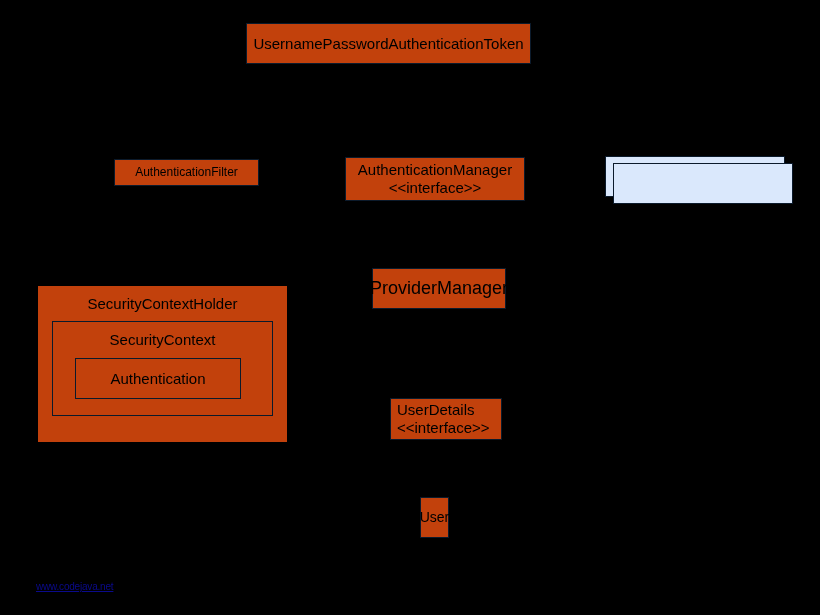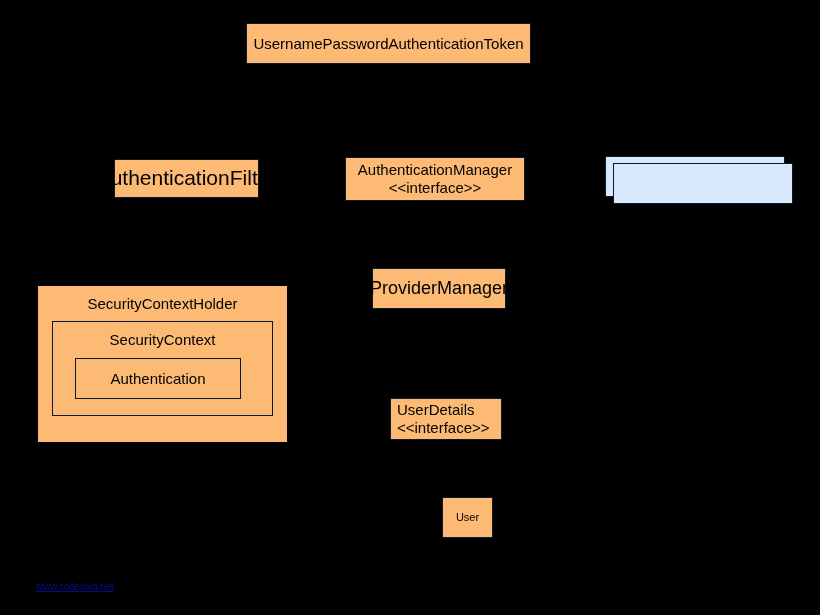--- a/index.html
+++ b/index.html
@@ -11,21 +11,21 @@
     position: relative;
     width: 820px;
     height: 615px;
     background: #000000;
     overflow: hidden;
     font-family: "Liberation Sans", sans-serif;
   }
   .node {
     position: absolute;
     box-sizing: border-box;
-    background: #fdba74;
+    background: #c2410c;
     border: 1px solid #0b1a2b;
     color: #000000;
     display: flex;
     align-items: center;
     justify-content: center;
     text-align: center;
     line-height: 1.18;
     white-space: pre-line;
   }
   .node-noborder {
@@ -56,37 +56,37 @@
     white-space: nowrap;
   }
 </style>
 </head>
 <body>
 
 <div id="canvas">
 
   <div class="node" style="left:246px; top:23px; width:285px; height:41px; font-size:15px;">UsernamePasswordAuthenticationToken</div>
 
-  <div class="node" style="left:114px; top:159px; width:145px; height:39px; font-size:21px;text-align:right;">AuthenticationFilter</div>
+  <div class="node" style="left:114px; top:159px; width:145px; height:27px; font-size:12px;text-align:right;">AuthenticationFilter</div>
 
   <div class="node" style="left:345px; top:157px; width:180px; height:44px; font-size:15px;">AuthenticationManager
 &lt;&lt;interface&gt;&gt;</div>
 
   <div class="stack-shadow" style="left:605px; top:156px; width:180px; height:41px;"></div>
   <div class="stack-shadow" style="left:613px; top:163px; width:180px; height:41px;"></div>
 
   <div class="node node-noborder label-top" style="left:38px; top:286px; width:249px; height:156px; font-size:15px;">SecurityContextHolder</div>
 
   <div class="node label-top" style="left:52px; top:321px; width:221px; height:95px; font-size:15px;">SecurityContext</div>
 
   <div class="node" style="left:75px; top:358px; width:166px; height:41px; font-size:15px;">Authentication</div>
 
   <div class="node" style="left:372px; top:268px; width:134px; height:41px; font-size:18px;">ProviderManager</div>
 
 
   <div class="node label-left" style="left:390px; top:398px; width:112px; height:42px; font-size:15px;">UserDetails
 &lt;&lt;interface&gt;&gt;</div>
 
-  <div class="node" style="left:420px; top:497px; width:51px; height:41px; font-size:11px;margin-left:22px;">User</div>
+  <div class="node" style="left:420px; top:497px; width:29px; height:41px; font-size:14px;">User</div>
 
   <div class="link" style="left:36px; top:581px;">www.codejava.net</div>
 
 </div>
 
 </body></html>

